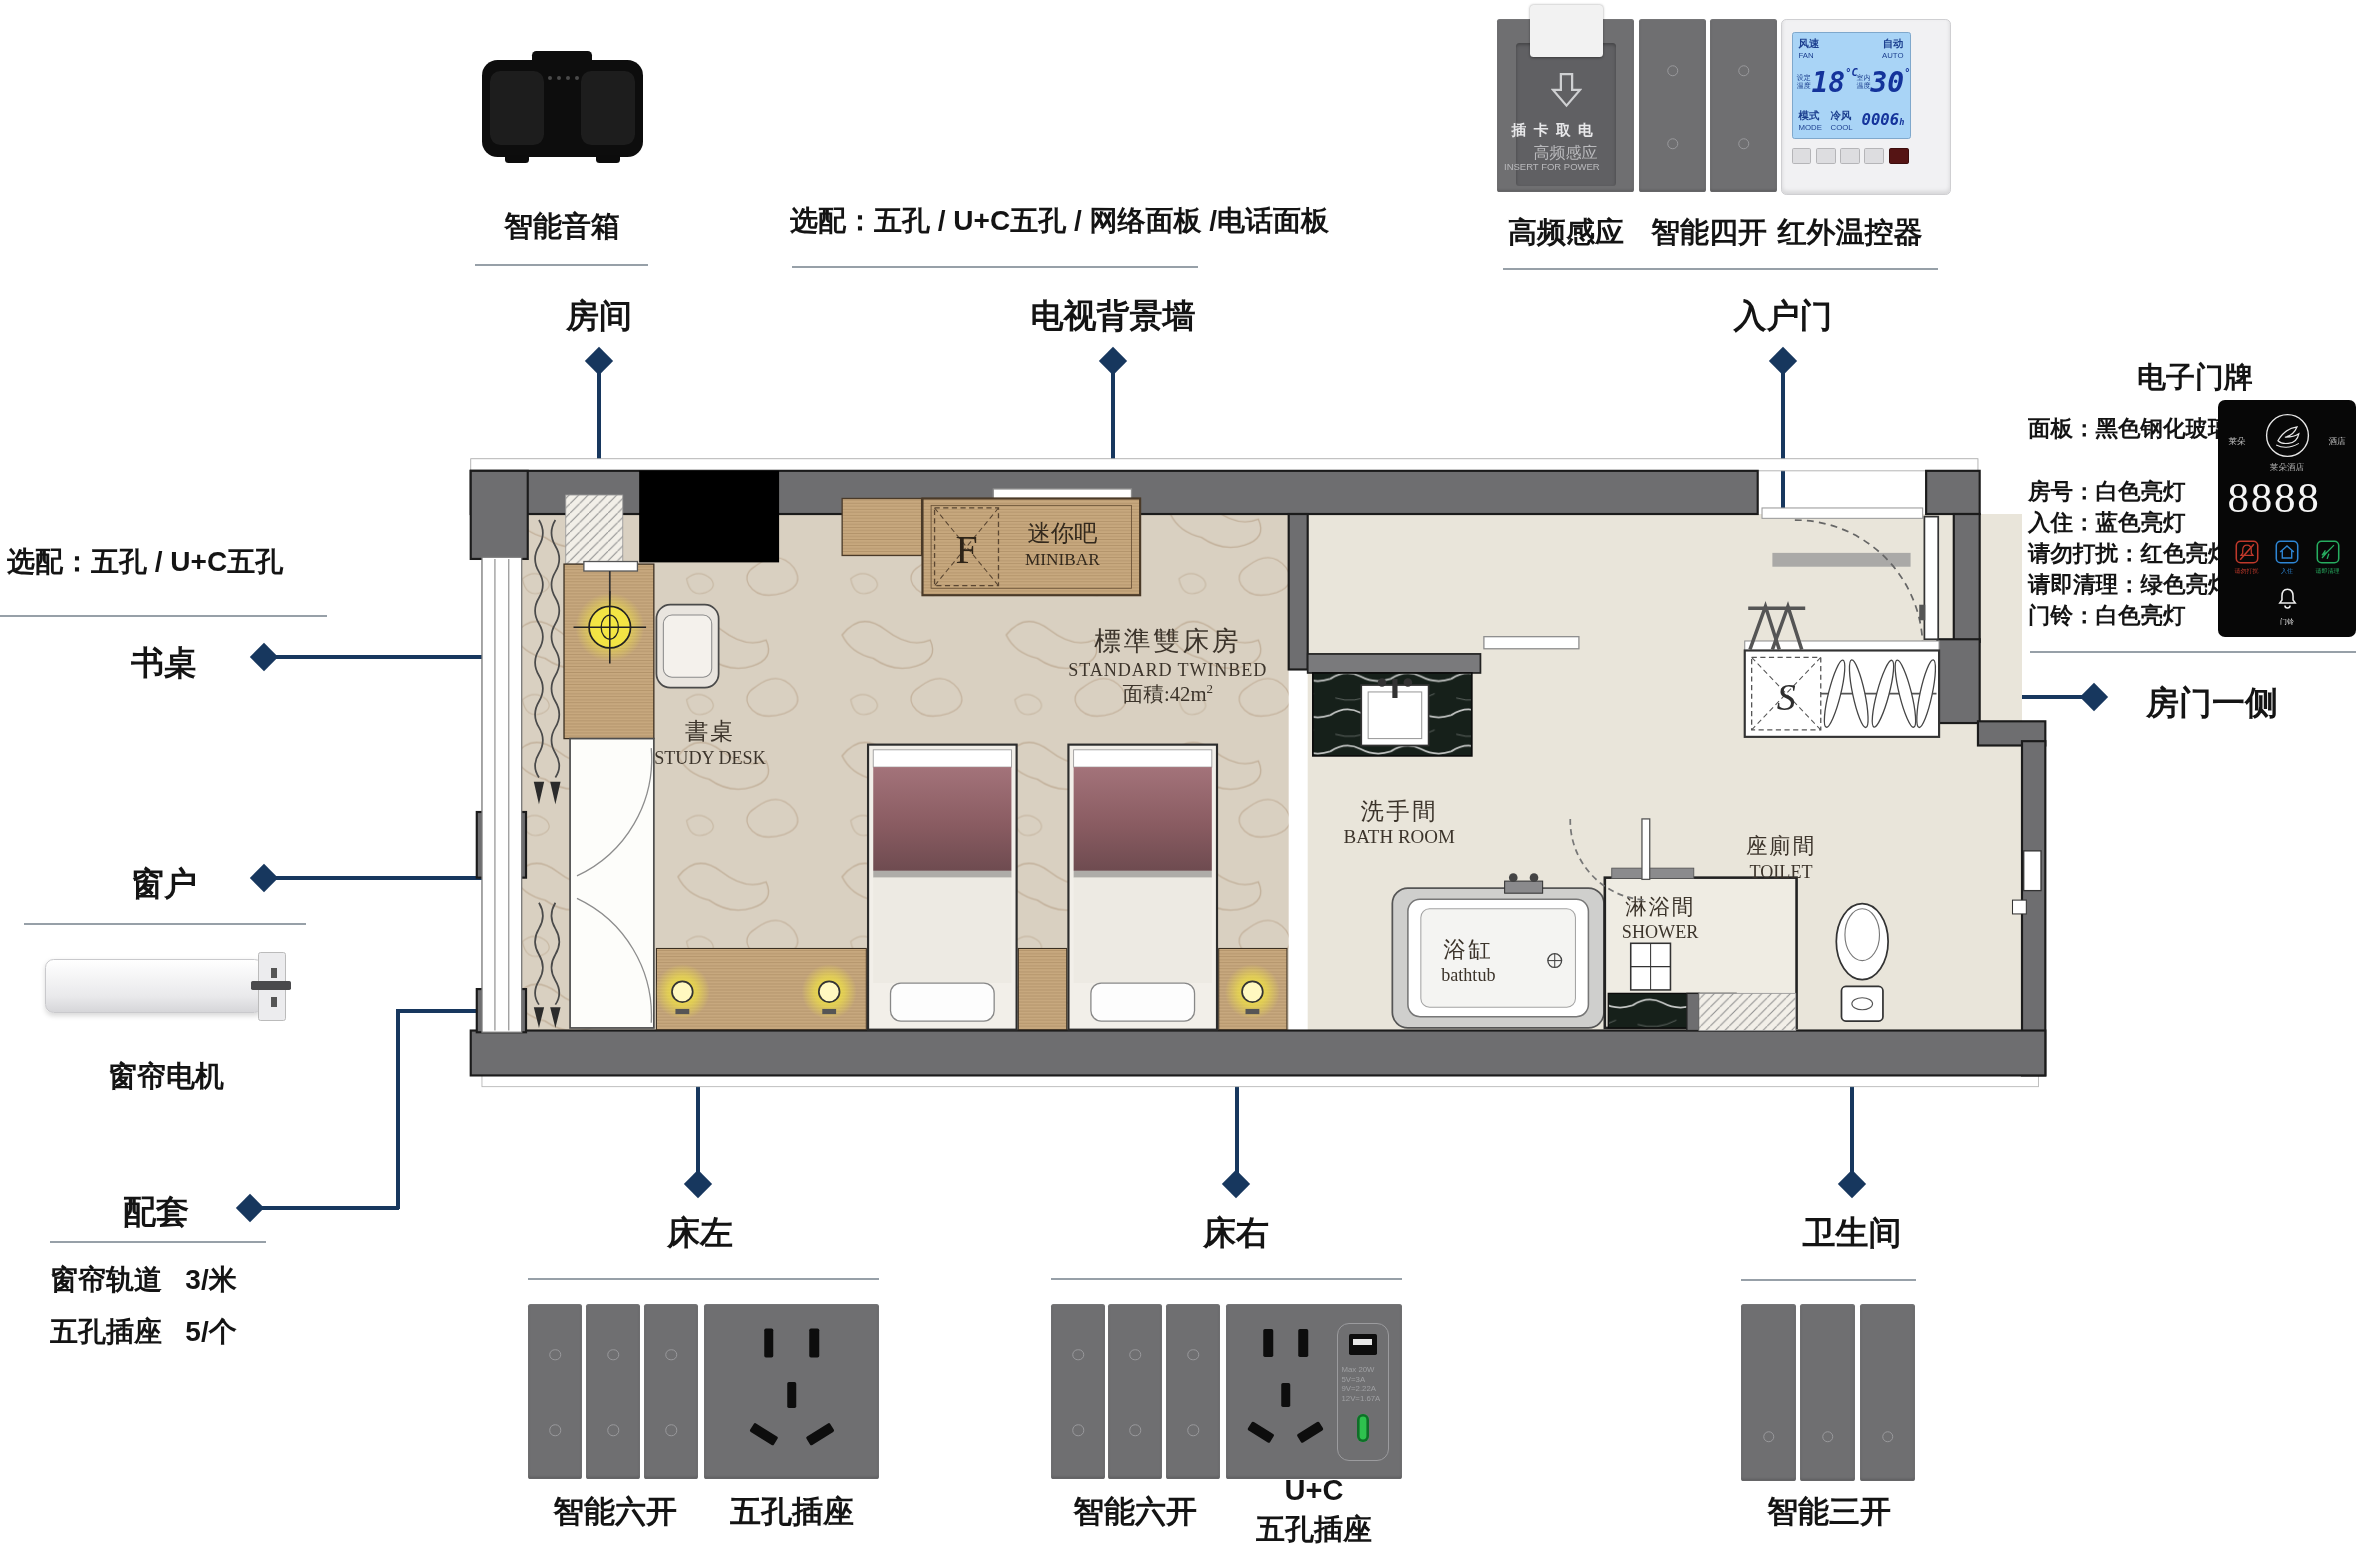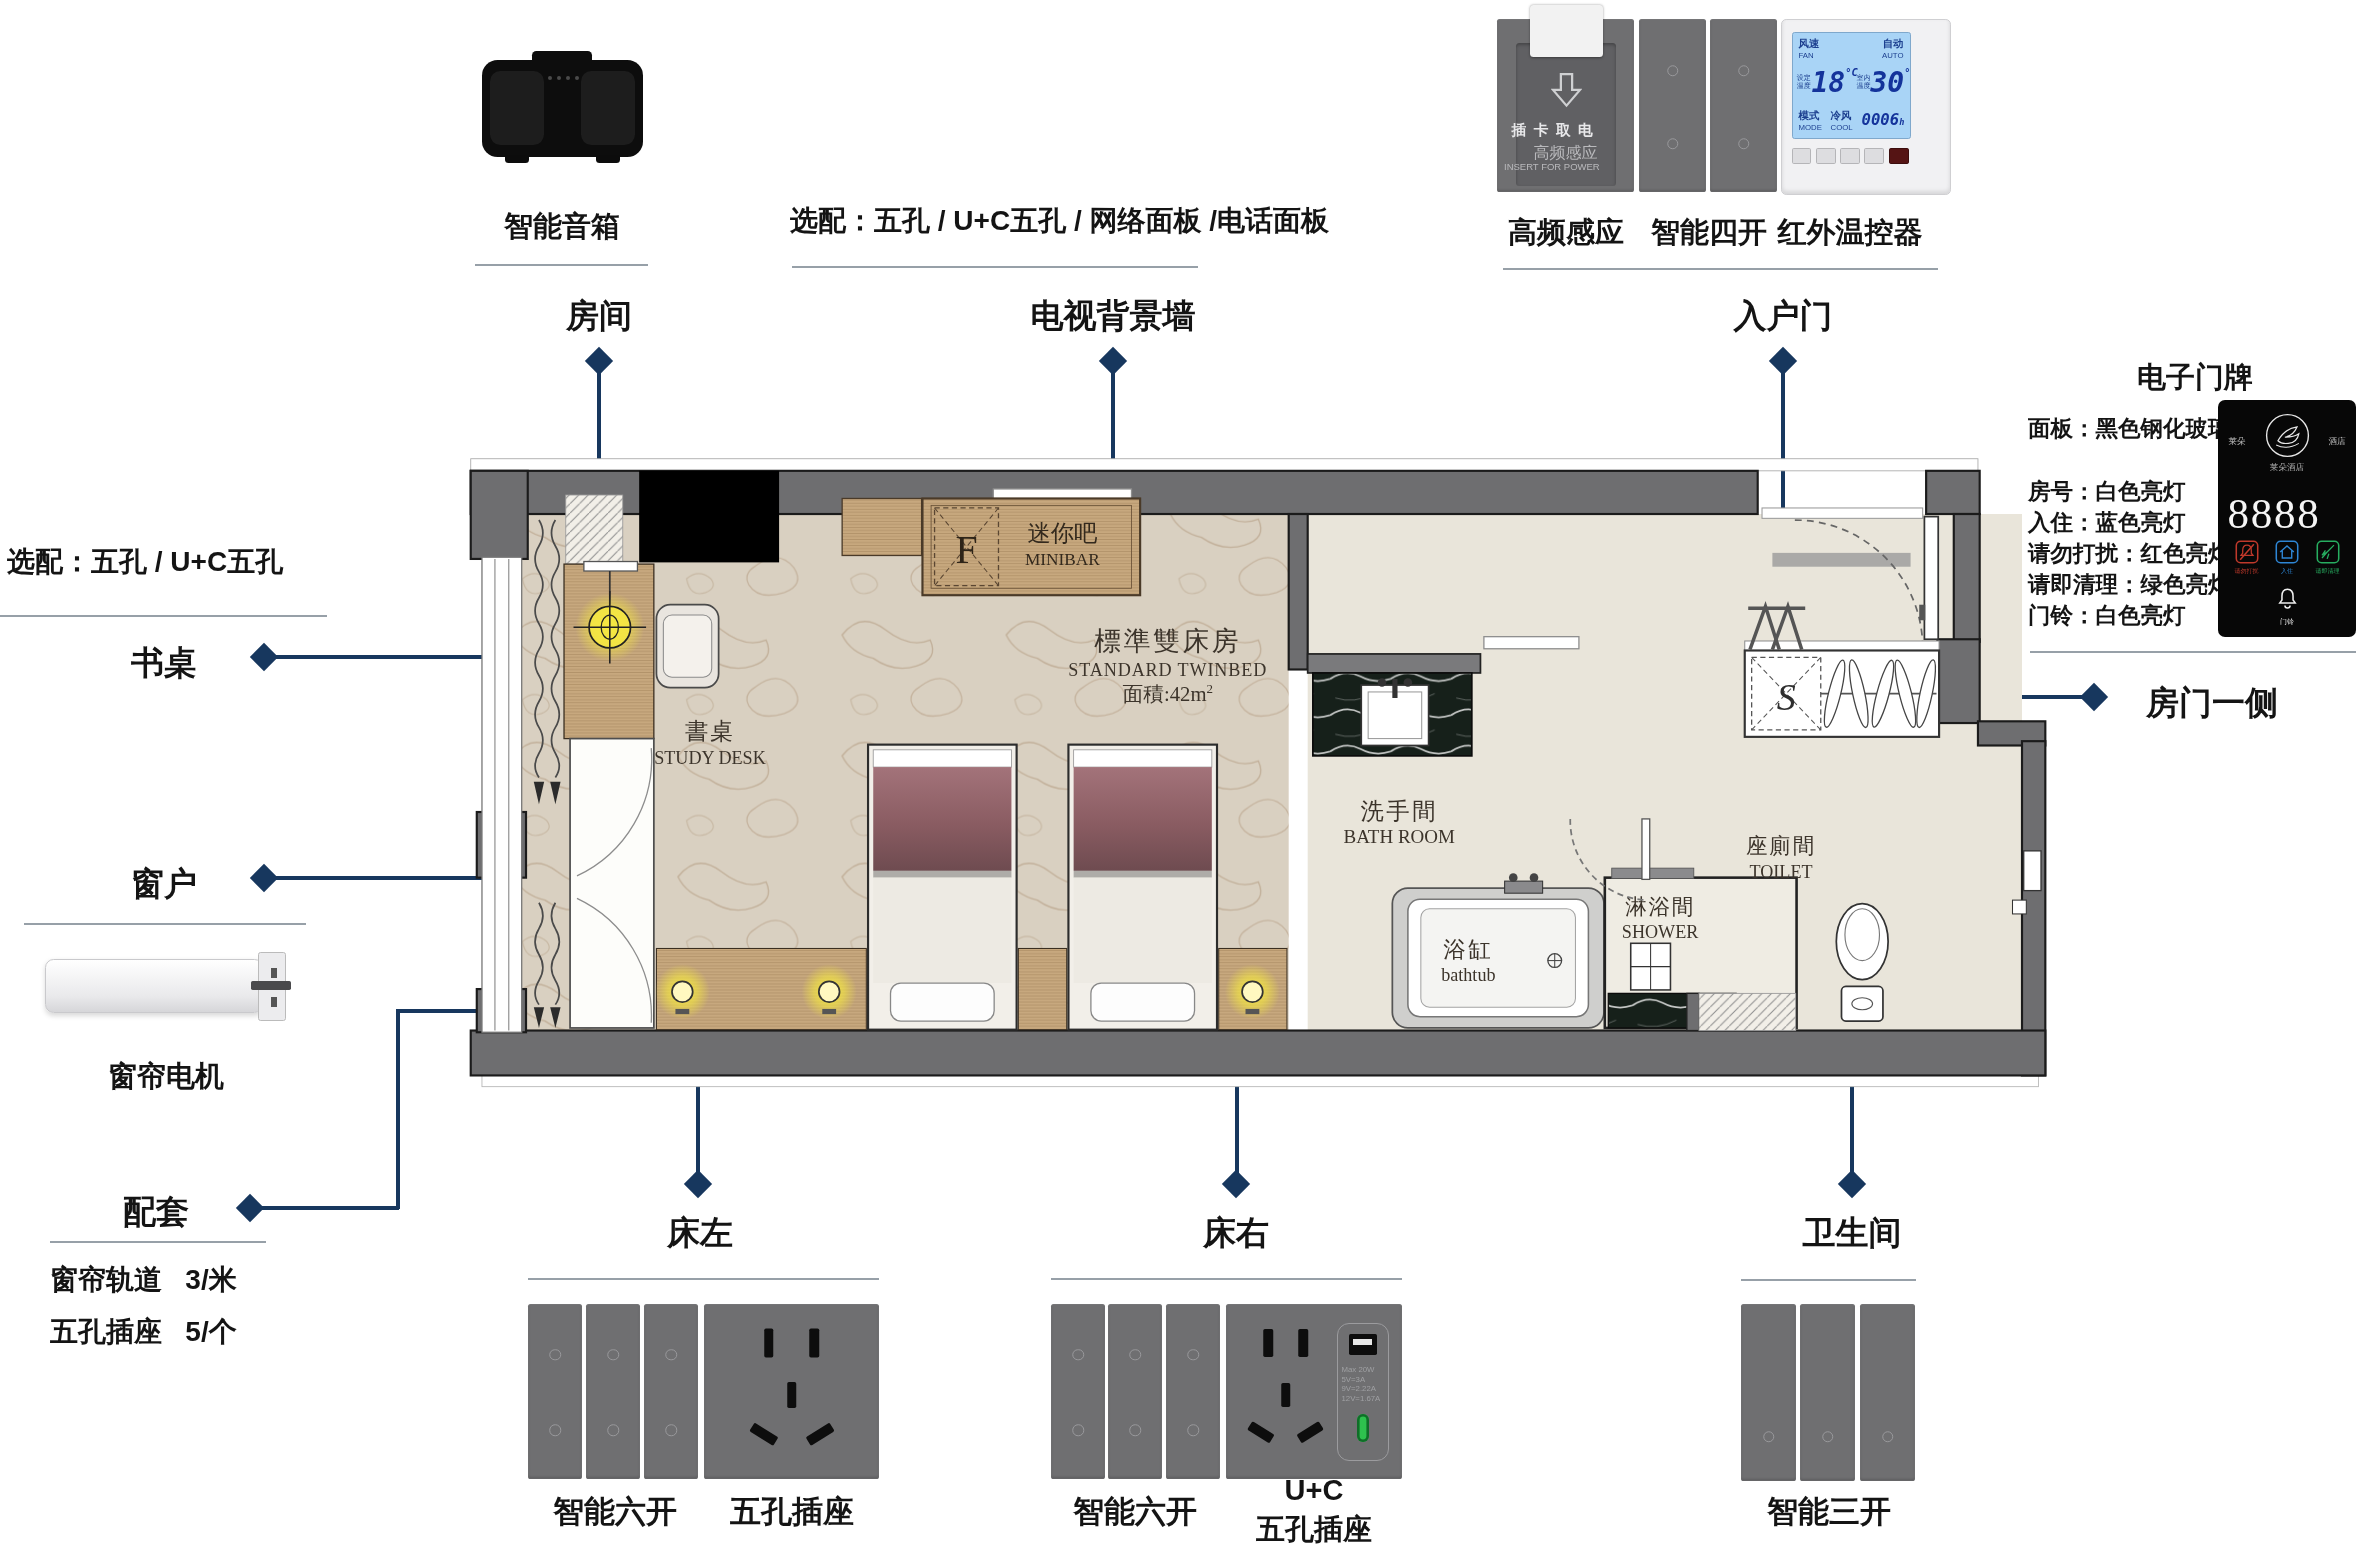--- a/index.html
+++ b/index.html
@@ -405,21 +405,21 @@
     <div class="abs" style="left:0;top:12px;width:138px;height:60px;">
       <span class="plate-txt" style="position:absolute;left:10.4px;top:24px;font-size:8.6px;color:#bdbdbd;">莱朵</span>
       <svg style="position:absolute;left:46px;top:0;" width="47" height="47" viewBox="0 0 54 54">
         <circle cx="27" cy="27" r="24" fill="none" stroke="#e6e6e6" stroke-width="1.6"></circle>
         <path d="M16 33 q8 -14 22 -16 q-4 10 -14 12 q10 0 16 -4 q-2 10 -12 11 q-8 1 -12 -3z" fill="none" stroke="#e6e6e6" stroke-width="1.4"></path>
         <path d="M14 38 q12 6 26 -2" fill="none" stroke="#e6e6e6" stroke-width="1.2"></path>
       </svg>
       <span class="plate-txt" style="position:absolute;right:10.4px;top:24px;font-size:8.6px;color:#bdbdbd;">酒店</span>
     </div>
     <div style="position:absolute;left:0;top:62px;width:138px;font-size:8.6px;color:#a8a8a8;">莱朵酒店</div>
-    <div style="position:absolute;left:0;top:73px;width:112px;font-family:'Liberation Serif',serif;font-size:43px;color:#f5f5f5;letter-spacing:1.7px;margin-top:16px;">8888</div>
+    <div style="position:absolute;left:0;top:73px;width:112px;font-family:'Liberation Serif',serif;font-size:43px;color:#f5f5f5;letter-spacing:1.7px;">8888</div>
     <div class="abs" style="left:0;top:140px;width:138px;display:flex;justify-content:space-evenly;">
       <div style="width:24px;">
         <svg width="24" height="24" viewBox="0 0 28 28">
             <rect x="1.5" y="1.5" width="25" height="25" rx="5" fill="none" stroke="#c0392b" stroke-width="1.8"></rect>
             <path d="M14 6 c-3.4 0 -5 2.6 -5 6 v3.4 l-2 2.6 h14 l-2 -2.6 V12 c0 -3.4 -1.6 -6 -5 -6z" fill="none" stroke="#c0392b" stroke-width="1.5"></path>
             <line x1="6" y1="23" x2="22" y2="5" stroke="#c0392b" stroke-width="1.8"></line>
           </svg>
         <div style="font-size:6px;color:#c0392b;white-space:nowrap;">请勿打扰</div>
       </div>
       <div style="width:24px;">

